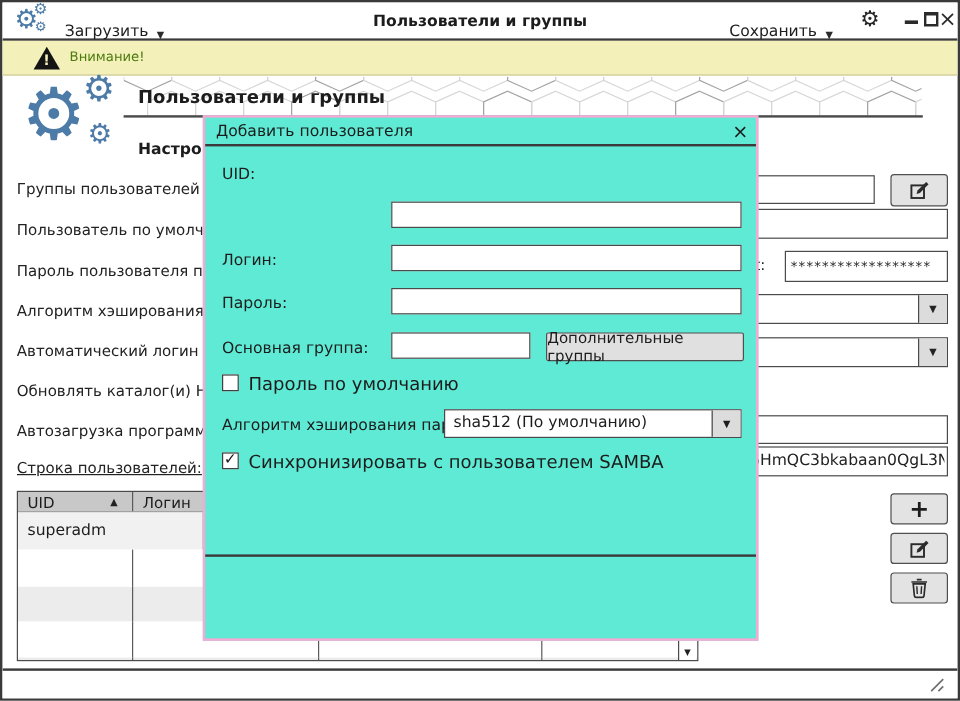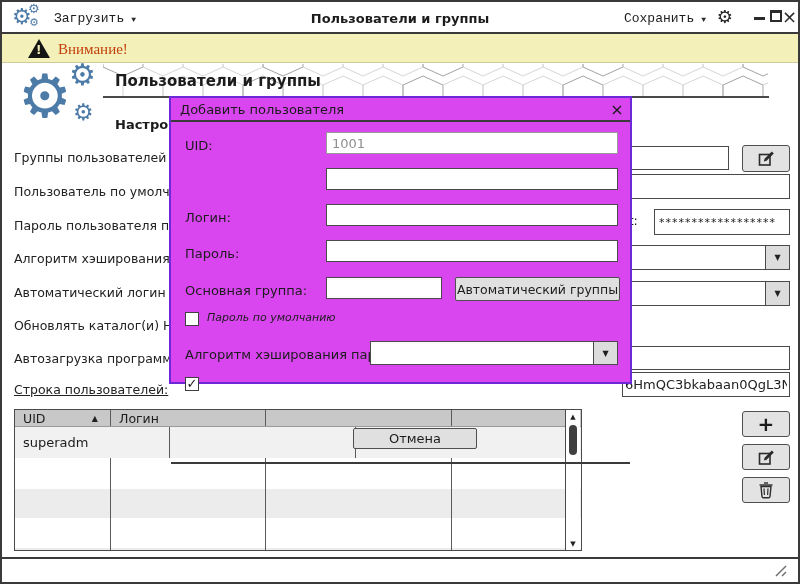--- a/index.html
+++ b/index.html
@@ -9,33 +9,33 @@
     position:relative; width:800px; height:584px; background:#fff;
     border:2px solid #3a3a3a; overflow:hidden; font-size:13px; color:#1c1c1c;
   }
 
   
   .toolbar { position:absolute; top:0; left:0; right:0; height:32px; background:#fff; border-bottom:2px solid #3a3a3a; }
   .app-logo { position:absolute; left:10px; top:3px; width:34px; height:28px; color:#4d7ba8; }
   .app-logo .g1 { position:absolute; left:0; top:1px; font-size:22px; line-height:22px; }
   .app-logo .g2 { position:absolute; left:16px; top:-3px; font-size:13px; line-height:13px; }
   .app-logo .g3 { position:absolute; left:17px; top:12px; font-size:11px; line-height:11px; }
-  .menu-btn { position:absolute; top:0; height:32px; display:flex; align-items:center; gap:7px; cursor:pointer;font-family:Liberation Mono, monospace; }
+  .menu-btn { position:absolute; top:0; height:32px; display:flex; align-items:flex-end; gap:7px; cursor:pointer; }
   .menu-btn .caret { font-size:8px; color:#2b2b2b; padding-top:2px; }
   .tb-title { position:absolute; left:0; right:0; top:0; height:32px; display:flex; align-items:center; justify-content:center; font-weight:600; font-size:13px; }
   .tb-gear { position:absolute; right:65px; top:6px; font-size:18px; line-height:18px; color:#262626; cursor:pointer; }
   .wc-min { position:absolute; right:33px; top:15px; width:11px; height:3px; background:#2b2b2b; cursor:pointer; }
   .wc-max { position:absolute; right:16px; top:8px; width:12px; height:12px; border:2px solid #2b2b2b; border-top:3px solid #2b2b2b; cursor:pointer; }
   .wc-close { position:absolute; right:1px; top:4px; width:15px; height:22px; font-size:18px; line-height:22px; text-align:center; color:#2b2b2b; cursor:pointer; }
 
   
   .warnbar { position:absolute; top:32px; left:0; right:0; height:29px; background:#f3f0ba; border-bottom:1px solid #cfcb9b; }
   .warn-tri { position:absolute; left:26px; top:5px; width:0; height:0; border-left:11px solid transparent; border-right:11px solid transparent; border-bottom:19px solid #141414; }
   .warn-tri:after { content:"!"; position:absolute; left:-3px; top:4px; color:#f3f0ba; font-size:12px; font-weight:bold; }
-  .warn-text { position:absolute; left:56px; top:7px; font-size:15px; color:#c2410c;font-family:Liberation Serif, serif; }
+  .warn-text { position:absolute; left:56px; top:7px; font-size:11px; color:#4d7c0f; }
 
   
   .hexwrap { position:absolute; left:101px; top:62px; width:665px; height:32px; overflow:hidden; }
   .big-logo { position:absolute; left:16px; top:64px; width:92px; height:72px; color:#4d7ba8; }
   .big-logo .g1 { position:absolute; left:0; top:0; font-size:60px; line-height:60px; }
   .big-logo .g2 { position:absolute; left:51px; top:-6px; font-size:30px; line-height:30px; }
   .big-logo .g3 { position:absolute; left:55px; top:35px; font-size:23px; line-height:23px; }
   .page-heading { position:absolute; left:113px; top:70px; font-size:15px; font-weight:bold; white-space:nowrap; }
   .heading-rule { position:absolute; left:101px; top:94px; width:666px; border-top:2px solid #4a4a4a; }
   .subtitle { font-size:13px; font-weight:bold; white-space:nowrap; }
@@ -69,29 +69,29 @@
   .r5 { height:20px; background:#ececec; }
   .vscroll { position:absolute; right:1px; top:0; bottom:0; width:15px; background:#fff; border-left:1px solid #4a4a4a; }
   .vs-up, .vs-down { position:absolute; left:0; right:0; height:13px; display:flex; align-items:center; justify-content:center; font-size:7px; color:#222; cursor:pointer; }
   .vs-up { top:0; } .vs-down { bottom:0; }
   .vs-thumb { position:absolute; left:2.5px; top:15px; width:8px; height:30px; background:#3f3f3f; border-radius:4px; cursor:grab; }
 
   
   .statusbar { position:absolute; left:0; right:0; bottom:0; height:25px; background:#fff; border-top:2px solid #3a3a3a; }
 
   
-  .modal { position:absolute; left:167px; top:94px; width:463px; height:288px; background:#d946ef; border:2px solid #6d28d9; }
+  .modal { position:absolute; left:167px; top:94px; width:463px; height:438px; background:#5eead4; border:2px solid #f9a8d4; }
   .modal-titlebar { position:absolute; left:0; right:0; top:0; height:24px; border-bottom:2px solid #3a3a3a; font-size:13px; line-height:24px; padding-left:9px; }
   .modal-close { position:absolute; right:5px; top:1px; width:16px; height:22px; font-size:16px; line-height:22px; text-align:center; color:#1c1c1c; cursor:pointer; }
   .mlabel { position:absolute; left:14px; font-size:13px; white-space:nowrap; }
   .minput { position:absolute; left:155px; width:292px; height:22px; border:1.5px solid #4a4a4a; font-family:"DejaVu Sans",sans-serif; font-size:13px; padding:0 5px; outline:none; background:#fff; }
   .minput.disabled { border-color:#9a9a9a; color:#8e8e8e; }
   .mbtn { position:absolute; background:#e0e0e0; border:1.5px solid #4f4f4f; border-radius:2px; font-family:"DejaVu Sans",sans-serif; font-size:12.5px; color:#1c1c1c; display:flex; align-items:center; justify-content:center; cursor:pointer; }
   .checkbox { position:absolute; left:14px; width:14px; height:14px; border:1.5px solid #3f3f3f; background:#fff; font-size:13px; line-height:11px; text-align:center; font-weight:bold; color:#1a1a1a; cursor:pointer; }
-  .cblabel { position:absolute; left:36px; font-size:11px; white-space:nowrap;font-style:italic; }
+  .cblabel { position:absolute; left:36px; font-size:15px; white-space:nowrap; }
   .mcombo { position:absolute; left:199px; top:243px; width:248px; height:24px; border:1.5px solid #4a4a4a; background:#fff; font-size:13px; }
   .mcombo .val { position:absolute; left:7px; top:3px; white-space:nowrap; }
   .msep { position:absolute; left:0; right:0; top:364px; border-top:2px solid #3a3a3a; }
   svg { display:block; }
 </style>
 </head>
 <body>
 
 <div class="window">
 
@@ -99,21 +99,21 @@
     <div class="app-logo">
       <span class="g1">⚙</span>
       <span class="g2">⚙</span>
       <span class="g3">⚙</span>
     </div>
     <div class="menu-btn" style="left:52px;">
       <span>Загрузить</span>
       <span class="caret">▼</span>
     </div>
     <div class="tb-title">Пользователи и группы</div>
-    <div class="menu-btn" style="right:92px;">
+    <div class="menu-btn" style="right:104px;">
       <span>Сохранить</span>
       <span class="caret">▼</span>
     </div>
     <div class="tb-gear">⚙</div>
     <div class="wc-min"></div>
     <div class="wc-max"></div>
     <div class="wc-close">×</div>
   </div>
 
   <div class="warnbar">
@@ -268,42 +268,42 @@
       <line x1="2" y1="12" x2="12" y2="2" stroke="#6e6e6e" stroke-width="1.4"></line>
       <line x1="8" y1="12" x2="12" y2="8" stroke="#6e6e6e" stroke-width="1.4"></line>
     </svg>
   </div>
 
   <div class="modal">
     <div class="modal-titlebar">Добавить пользователя</div>
     <div class="modal-close">×</div>
 
     <div class="mlabel" style="top:40px;">UID:</div>
-    <input class="minput disabled" style="top: 34px;" value="1001">
 
     <input class="minput" style="top: 70px;" value="">
 
     <div class="mlabel" style="top:112px;">Логин:</div>
     <input class="minput" style="top: 106px;" value="">
 
     <div class="mlabel" style="top:148px;">Пароль:</div>
     <input class="minput" style="top: 142px;" value="">
 
     <div class="mlabel" style="top:185px;">Основная группа:</div>
     <input class="minput" style="top: 179px; width: 116px;" value="">
-    <div class="mbtn" style="left:284px; top:179px; width:165px; height:24px;">Автоматический группы</div>
+    <div class="mbtn" style="left:284px; top:179px; width:165px; height:24px;">Дополнительные группы</div>
 
     <div class="checkbox" style="top:214px;"></div>
     <div class="cblabel" style="top:213px;">Пароль по умолчанию</div>
 
     <div class="mlabel" style="top:249px;">Алгоритм хэширования пароля:</div>
     <div class="mcombo">
+      <span class="val">sha512 (По умолчанию)</span>
       <span class="arrow-btn" style="position:absolute; right:0; top:0; bottom:0; width:24px; background:#dcdcdc; border-left:1.5px solid #4a4a4a; display:flex; align-items:center; justify-content:center; font-size:8px;">▼</span>
     </div>
 
     <div class="checkbox" style="top:279px;">✓</div>
-
-    <div class="mbtn" style="left:182px; top:330px; width:124px; height:21px; font-size:13px;">Отмена</div>
+    <div class="cblabel" style="top:278px;">Синхронизировать с пользователем SAMBA</div>
+
 
     <div class="msep"></div>
   </div>
 
 </div>
 
 </body></html>

